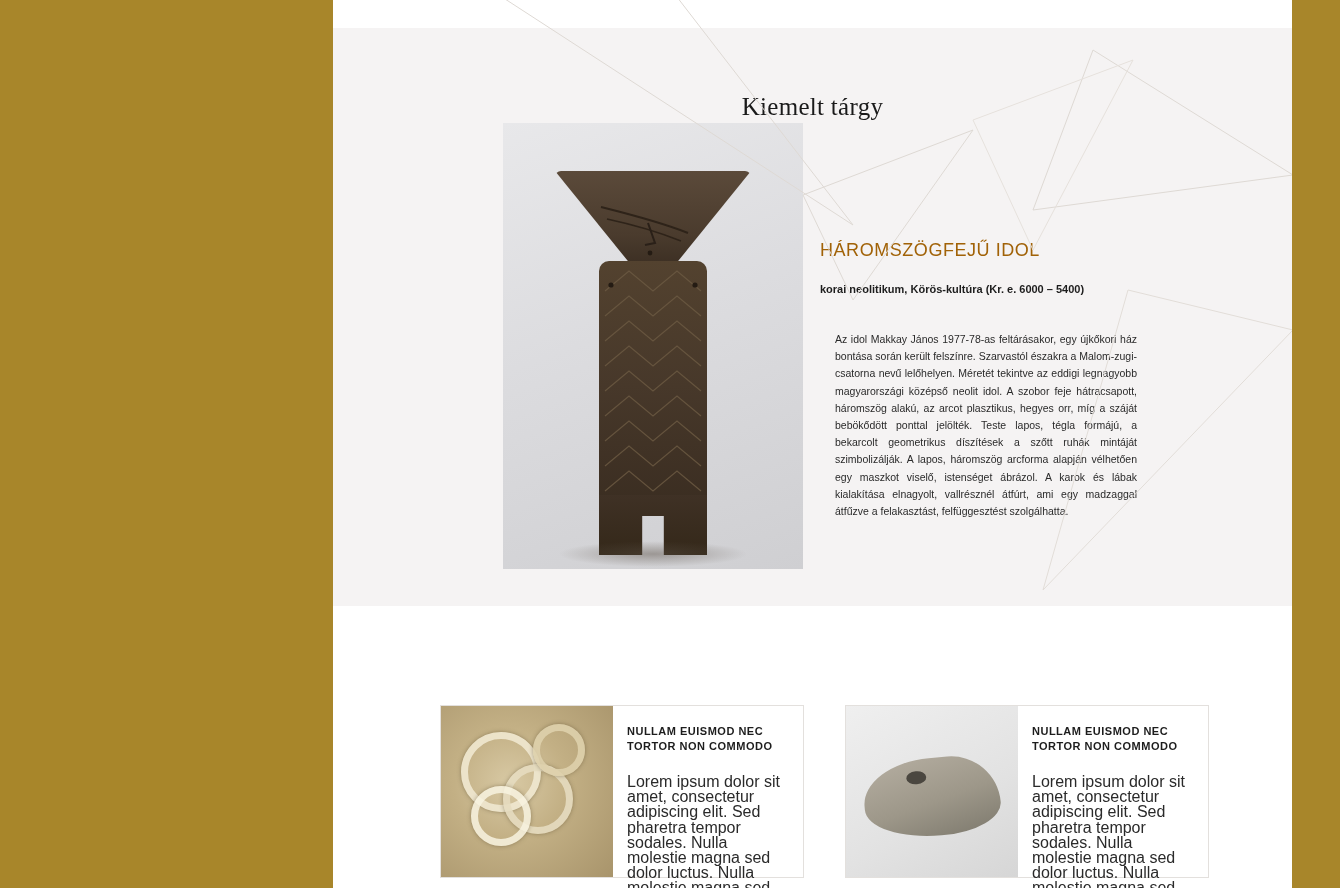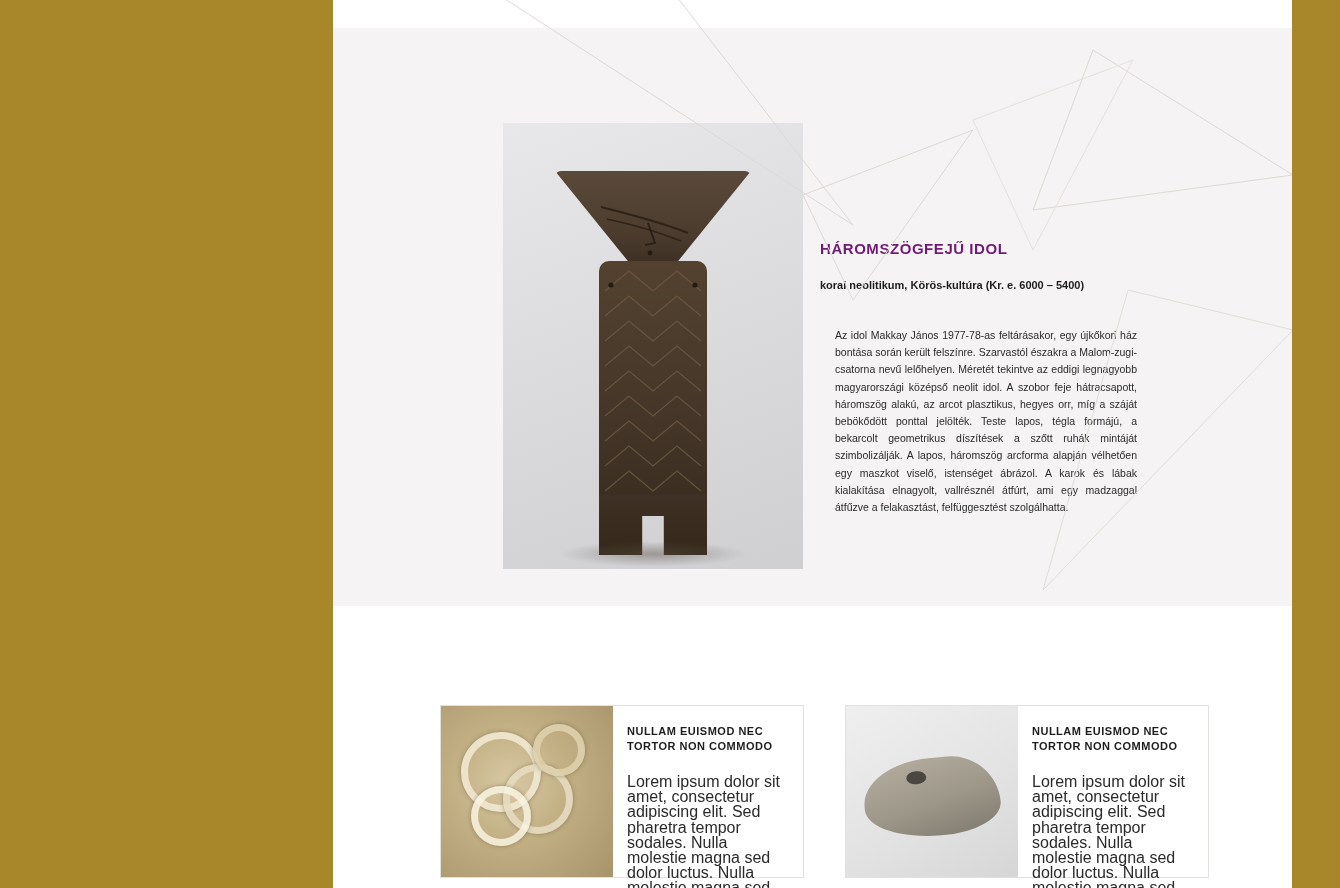--- a/index.html
+++ b/index.html
@@ -102,24 +102,24 @@
     background: radial-gradient(ellipse at center, rgba(90,80,70,0.45) 0%, rgba(160,160,160,0) 70%);
     border-radius: 50%;
   }
   .object-info {
     position: absolute;
     left: 487px;
     top: 212px;
     width: 320px;
   }
   .object-name {
-    font-size: 15px;
-    font-weight: bold;
+    font-size: 18px;
+    font-weight: normal;
     letter-spacing: 0.55px;
-    color: #701a75;
+    color: #a16207;
     margin: 0 0 22px 0;
   }
   .object-period {
     font-size: 11px;
     font-weight: bold;
     color: #1d1d1d;
     margin: 0 0 36px 0;
   }
   .object-desc {
     font-size: 10.5px;
@@ -222,20 +222,21 @@
 
   <svg class="deco" viewBox="0 0 959 888" fill="none">
     <path d="M112 -40 L520 225 L300 -60 Z" stroke="#ded9d4" stroke-width="1"></path>
     <path d="M470 195 L640 130 L520 300 Z" stroke="#ded9d4" stroke-width="1"></path>
     <path d="M760 50 L960 175 L700 210 Z" stroke="#ded9d4" stroke-width="1"></path>
     <path d="M795 290 L960 330 L710 590 Z" stroke="#e2ddd8" stroke-width="1"></path>
     <path d="M640 120 L800 60 L700 250 Z" stroke="#e6e1dc" stroke-width="1"></path>
   </svg>
 
   <section class="featured-section">
+    <h2 class="section-title featured-title">Kiemelt tárgy</h2>
 
     <div class="object-image">
       <div class="idol idol-head"></div>
       <svg class="idol idol-face" viewBox="0 0 120 70" fill="none">
         <path d="M8 14 C40 22 70 30 95 40" stroke="#2e2319" stroke-width="2"></path>
         <path d="M14 26 C42 32 68 40 88 48" stroke="#2e2319" stroke-width="1.5"></path>
         <path d="M55 30 L62 50 L52 52" stroke="#2a2018" stroke-width="2"></path>
         <circle cx="57" cy="60" r="2.4" fill="#241b13"></circle>
       </svg>
       <div class="idol idol-body">

